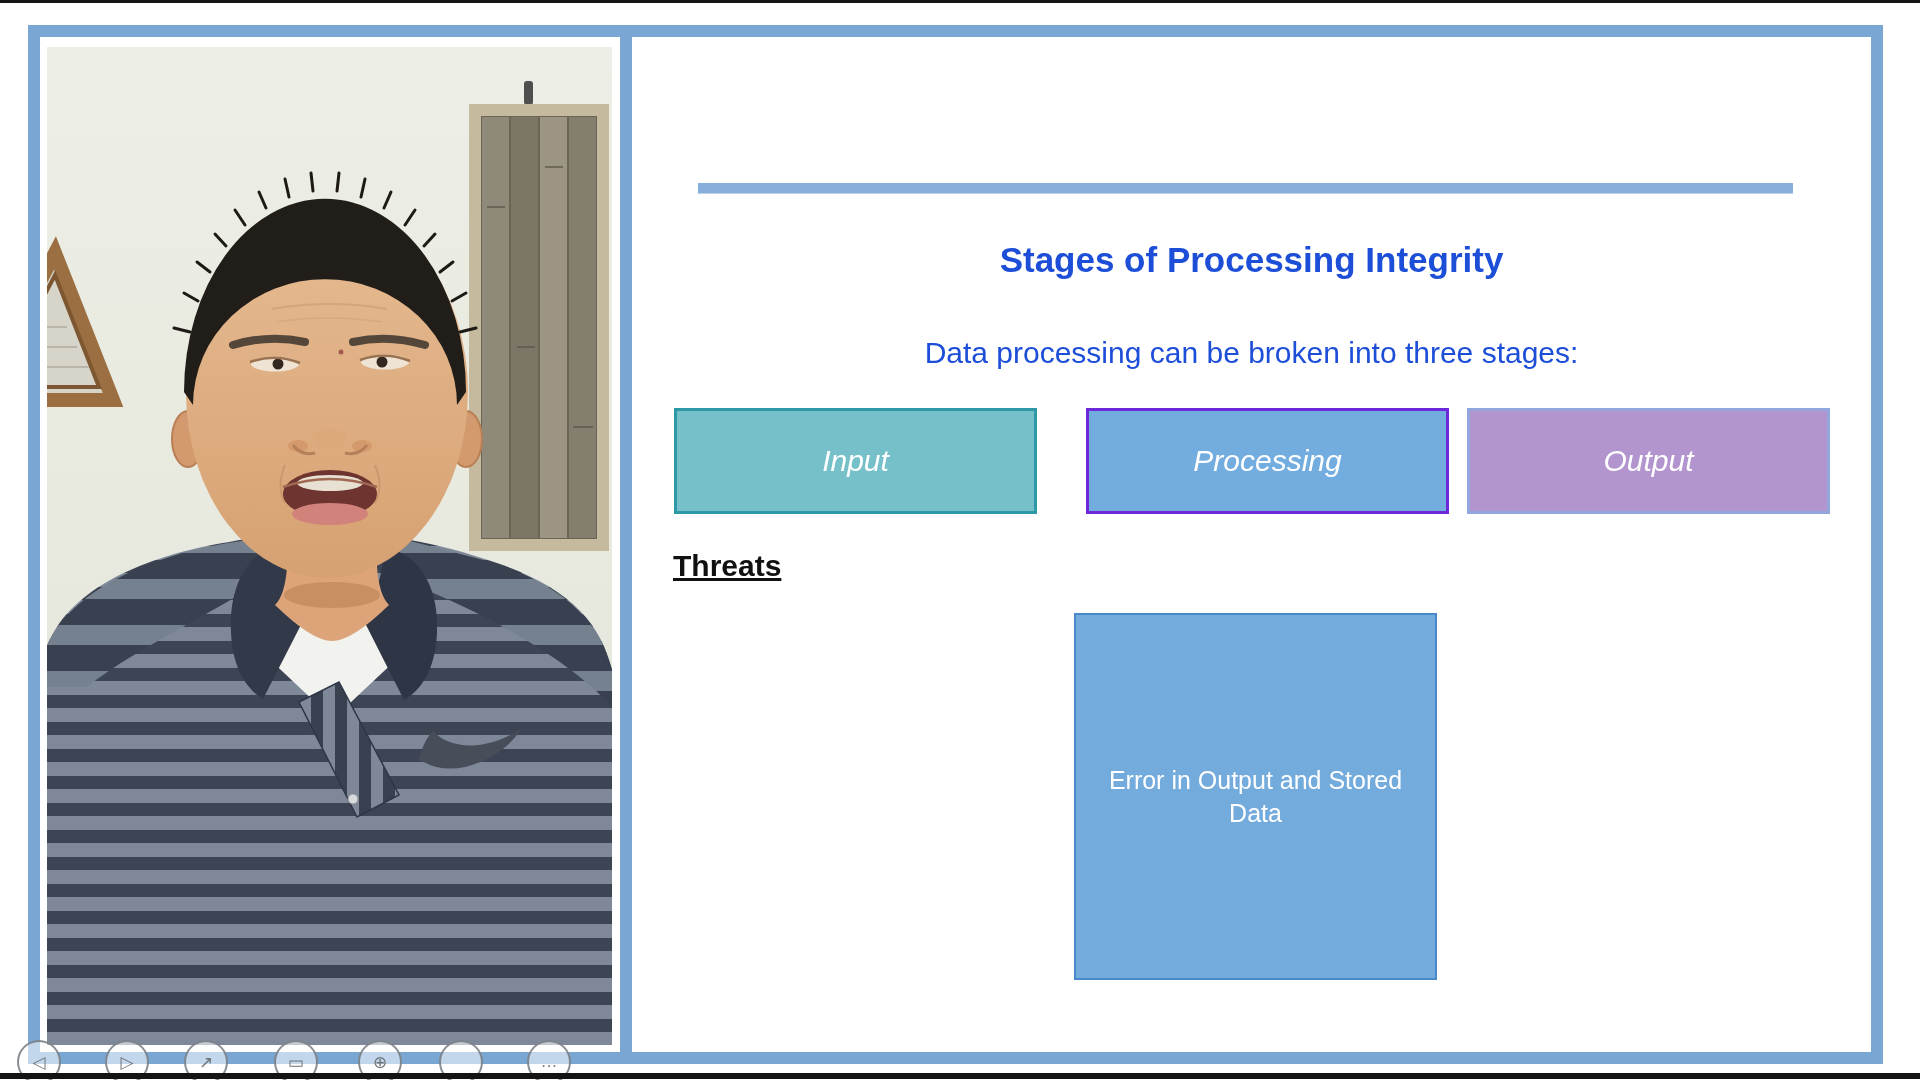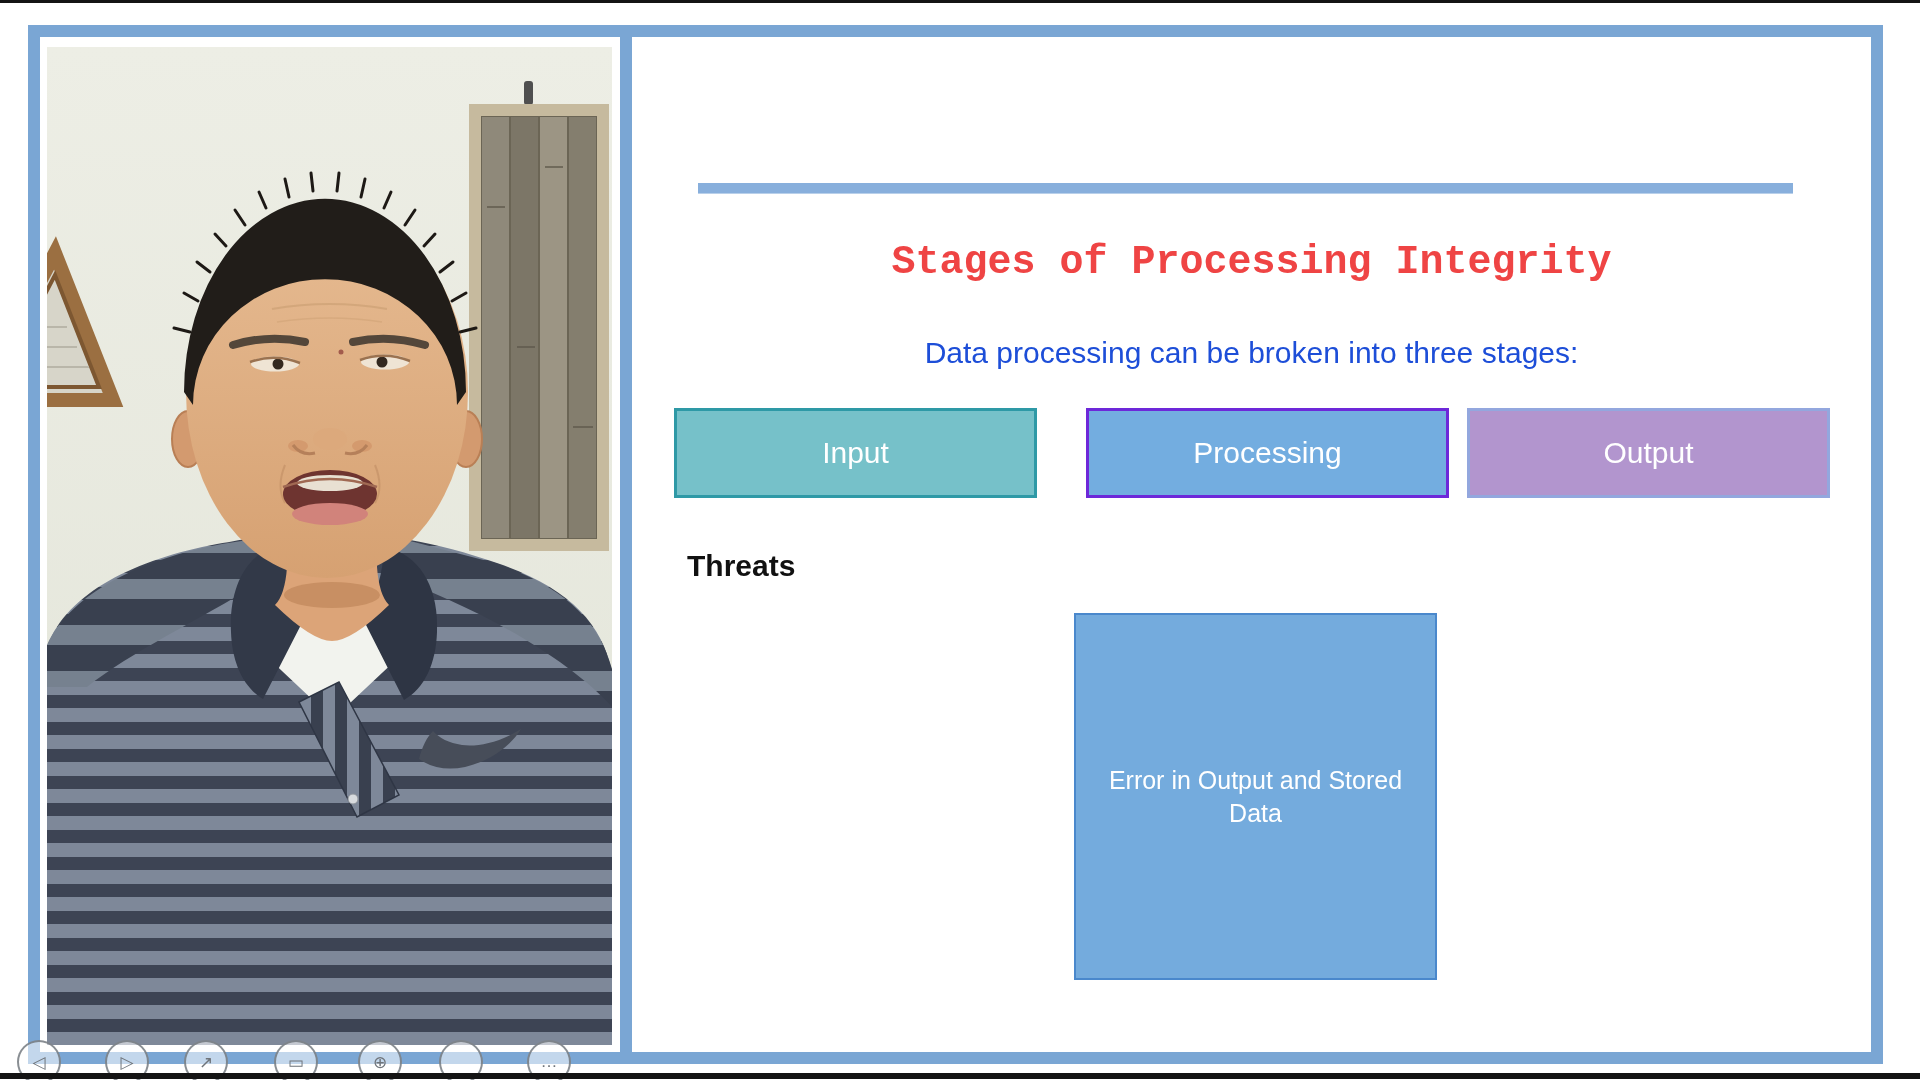--- a/index.html
+++ b/index.html
@@ -20,33 +20,33 @@
   .webcam{position:absolute;left:7px;top:10px;width:565px;height:998px;display:block;}
   .divider{position:absolute;left:580px;top:0;width:12px;height:1015px;background:#7aa6d4;}
   .slide{position:absolute;left:592px;top:0;width:1239px;height:1015px;background:#ffffff;color:#1c1c1c;}
 
   
   .slide-title{position:absolute;left:0;top:58px;width:100%;text-align:center;
     font-size:40px;font-weight:400;letter-spacing:.5px;color:#1a1a1a;}
   .rule{position:absolute;left:66px;top:146px;width:1095px;height:10px;background:#88afdc;
     box-shadow:0 1px 0 #b9d0ea;}
   .slide-heading{position:absolute;left:0;top:203px;width:100%;text-align:center;
-    font-size:40px;font-weight:700;color:#ef4444;font-family:Liberation Mono, monospace;}
+    font-size:35px;font-weight:700;color:#1d4ed8;}
   .slide-subtitle{position:absolute;left:0;top:299px;width:100%;text-align:center;
     font-size:30px;color:#1d4ed8;}
 
   
-  .stage-box{position:absolute;top:371px;height:90px;box-sizing:border-box;
+  .stage-box{position:absolute;top:371px;height:106px;box-sizing:border-box;
     display:flex;align-items:center;justify-content:center;
-    color:#ffffff;font-size:30px;}
+    color:#ffffff;font-size:30px;font-style:italic;}
   .stage-input{left:42px;width:363px;background:#76c1c9;border:3px solid #2e99a6;}
   .stage-processing{left:434px;width:363px;background:#73ade0;border:3px solid #6d28d9;margin-left:20px;}
   .stage-output{left:835px;width:363px;background:#b295ce;border:3px solid #93a7de;}
 
-  .threats-label{position:absolute;left:55px;top:512px;font-size:30px;font-weight:700;color:#111;}
+  .threats-label{position:absolute;left:41px;top:512px;font-size:30px;font-weight:700;color:#111;text-decoration:underline;}
 
   
   .threat-box{position:absolute;top:576px;height:367px;box-sizing:border-box;
     display:flex;flex-direction:column;align-items:center;justify-content:center;
     color:#ffffff;font-size:25px;line-height:33px;text-align:center;}
   .threat-input{left:42px;width:363px;background:#7cc3cb;border:2px solid #1e8fa0;gap:33px;}
   .threat-processing{left:442px;width:363px;background:#74abdd;border:2px solid #4a88cc;padding:0 14px;}
   .threat-output{left:835px;width:363px;background:#b29cd2;border:2px solid #5d8fd3;gap:35px;padding:0 14px;}
 
   

